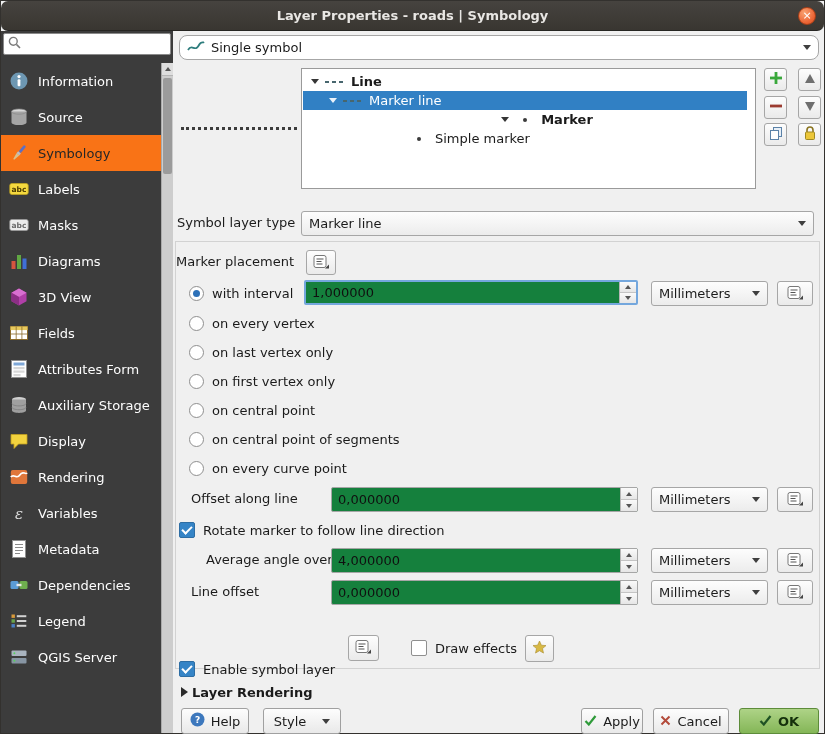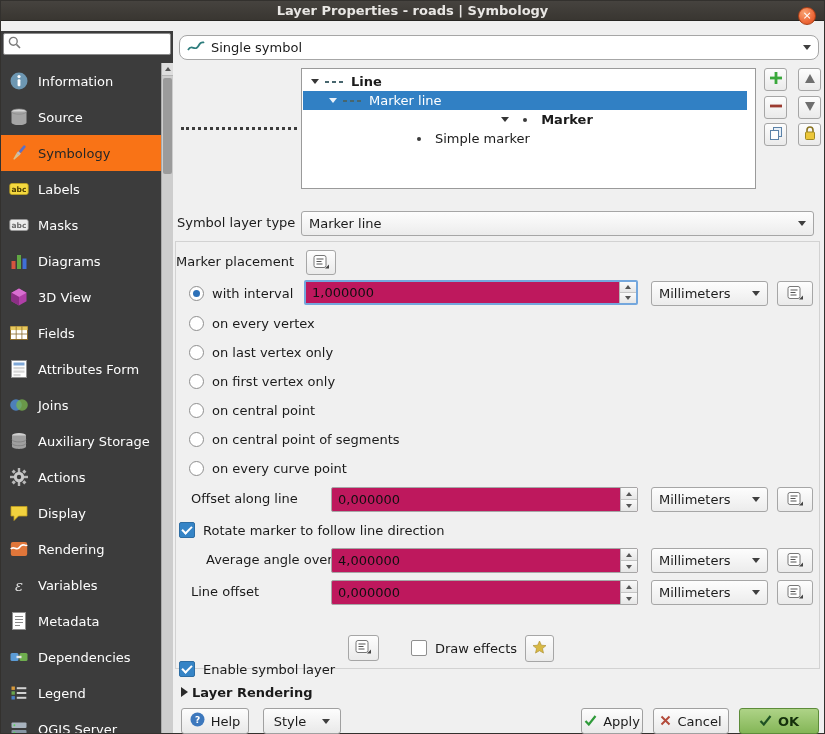--- a/index.html
+++ b/index.html
@@ -2,23 +2,23 @@
 <html><head>
 <meta charset="utf-8">
 <style>
   * { margin:0; padding:0; box-sizing:border-box; }
   html,body { width:825px; height:734px; overflow:hidden; }
   body { font-family:"DejaVu Sans","Liberation Sans",sans-serif; font-size:13px; color:#1b1b1b; background:#f0f0f0; }
 
   .window { position:relative; width:825px; height:734px; background:#f0f0f0; border:1px solid #33312e; }
 
   
-  .titlebar { position:absolute; left:0; top:0; right:0; height:20px;
+  .titlebar { position:absolute; left:0; top:0; right:0; height:30px;
     background:linear-gradient(#46433f,#393631); border-bottom:1px solid #262522;
-    display:flex; align-items:center; justify-content:center; }
+    display:flex; align-items:center; justify-content:center;border-radius:7px; }
   .titlebar .title { color:#e9e7e4; font-weight:bold; font-size:13px; }
   .close-btn { position:absolute; right:8px; top:6px; width:18px; height:18px; border-radius:50%;
     background:radial-gradient(circle at 35% 30%, #f9a473, #ec6434 65%, #d5501f);
     border:1px solid #a93f17; color:#fff; font-size:11px; line-height:15px; text-align:center; cursor:default; }
 
   
   .sidebar { position:absolute; left:0; top:30px; width:172px; bottom:0; background:#3c3c3c; overflow:hidden; }
   .search-box { position:absolute; left:2px; top:2px; width:168px; height:22px; background:#fff;
     border:1px solid #8a8a8a; border-radius:2px; display:flex; align-items:center; padding:0 4px; gap:4px; }
   .search-box input { border:none; outline:none; flex:1; font-size:12px; font-family:inherit; background:transparent; }
@@ -38,21 +38,21 @@
   .bold { font-weight:bold; }
 
   
   .combo { position:absolute; height:25px; border:1px solid #a6a6a6; border-radius:3px;
     background:linear-gradient(#fdfdfd,#ececec); display:flex; align-items:center; padding:0 7px; gap:6px; }
   .combo.white { background:#fff;border-radius:8px; }
   .carrow { width:0; height:0; border-left:4px solid transparent; border-right:4px solid transparent;
     border-top:5px solid #3f3f3f; margin-left:auto; }
 
   
-  .spinbox { position:absolute; height:25px; background:#be185d; border:1px solid #a6a6a6; border-radius:2px;
+  .spinbox { position:absolute; height:25px; background:#15803d; border:1px solid #a6a6a6; border-radius:2px;
     display:flex; align-items:stretch; }
   .spinbox.focused { border:2px solid #74a7dd; }
   .spin-value { flex:1; display:flex; align-items:center; padding:0 6px; color:#101010; }
   .spin-col { width:17px; border-left:1px solid #b6b6b6; display:flex; flex-direction:column; }
   .spin-col > div { flex:1; display:flex; align-items:center; justify-content:center; background:linear-gradient(#fafafa,#e6e6e6); }
   .spin-col > div:first-child { border-bottom:1px solid #c4c4c4; }
   .tri-up { width:0; height:0; border-left:3.5px solid transparent; border-right:3.5px solid transparent; border-bottom:4.5px solid #555; }
   .tri-down { width:0; height:0; border-left:3.5px solid transparent; border-right:3.5px solid transparent; border-top:4.5px solid #555; }
 
   
@@ -202,54 +202,26 @@
               <rect x="4.5" y="8" width="11" height="2.2" fill="#d8d8d8"></rect>
               <rect x="4.5" y="11.5" width="11" height="2.2" fill="#d8d8d8"></rect>
               <rect x="4.5" y="15" width="7" height="2.2" fill="#d8d8d8"></rect>
             </svg>
           </span>
         <span>Attributes Form</span>
       </div>
       <div class="side-item">
         <span class="side-icon">
             <svg width="20" height="20" viewBox="0 0 20 20">
-              <circle cx="7" cy="10" r="5.8" fill="#4f86c6" opacity="0.9"></circle>
-              <circle cx="13" cy="10" r="5.8" fill="#79b74e" opacity="0.75"></circle>
-            </svg>
-          </span>
-        <span>Joins</span>
-      </div>
-      <div class="side-item">
-        <span class="side-icon">
-            <svg width="20" height="20" viewBox="0 0 20 20">
               <ellipse cx="10" cy="4.4" rx="7" ry="2.4" fill="#d0d0d0"></ellipse>
               <path d="M3 4.4v11.2c0 1.3 3.1 2.4 7 2.4s7-1.1 7-2.4V4.4" fill="#9f9f9f"></path>
               <path d="M3 8.5c0 1.3 3.1 2.4 7 2.4s7-1.1 7-2.4M3 12.3c0 1.3 3.1 2.4 7 2.4s7-1.1 7-2.4" stroke="#7c7c7c" fill="none" stroke-width="0.8"></path>
             </svg>
           </span>
         <span>Auxiliary Storage</span>
-      </div>
-      <div class="side-item">
-        <span class="side-icon">
-            <svg width="20" height="20" viewBox="0 0 20 20">
-              <g fill="#b9b9b9">
-                <rect x="8.8" y="1" width="2.4" height="4"></rect>
-                <rect x="8.8" y="15" width="2.4" height="4"></rect>
-                <rect x="1" y="8.8" width="4" height="2.4"></rect>
-                <rect x="15" y="8.8" width="4" height="2.4"></rect>
-                <rect x="3.2" y="3.2" width="3" height="3" transform="rotate(45 4.7 4.7)"></rect>
-                <rect x="13.8" y="3.2" width="3" height="3" transform="rotate(45 15.3 4.7)"></rect>
-                <rect x="3.2" y="13.8" width="3" height="3" transform="rotate(45 4.7 15.3)"></rect>
-                <rect x="13.8" y="13.8" width="3" height="3" transform="rotate(45 15.3 15.3)"></rect>
-              </g>
-              <circle cx="10" cy="10" r="5.2" fill="#c9c9c9"></circle>
-              <circle cx="10" cy="10" r="2.2" fill="#3c3c3c"></circle>
-            </svg>
-          </span>
-        <span>Actions</span>
       </div>
       <div class="side-item">
         <span class="side-icon">
             <svg width="20" height="20" viewBox="0 0 20 20">
               <path d="M2 3.5h16v9.5H9.5L5 17.5V13H2z" fill="#f2d23e" stroke="#c2a01f" stroke-width="0.8"></path>
             </svg>
           </span>
         <span>Display</span>
       </div>
       <div class="side-item">

